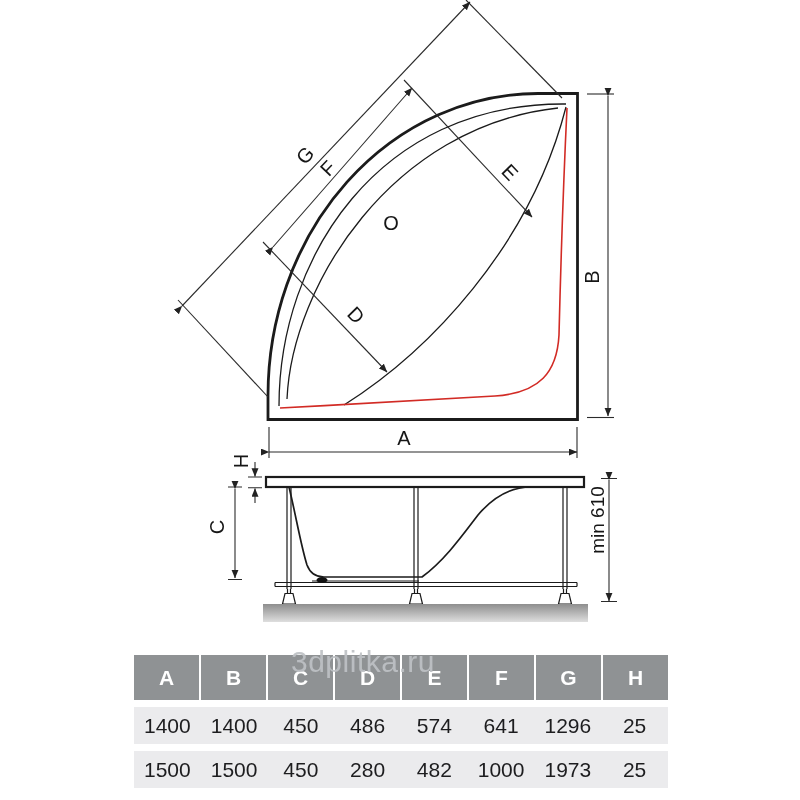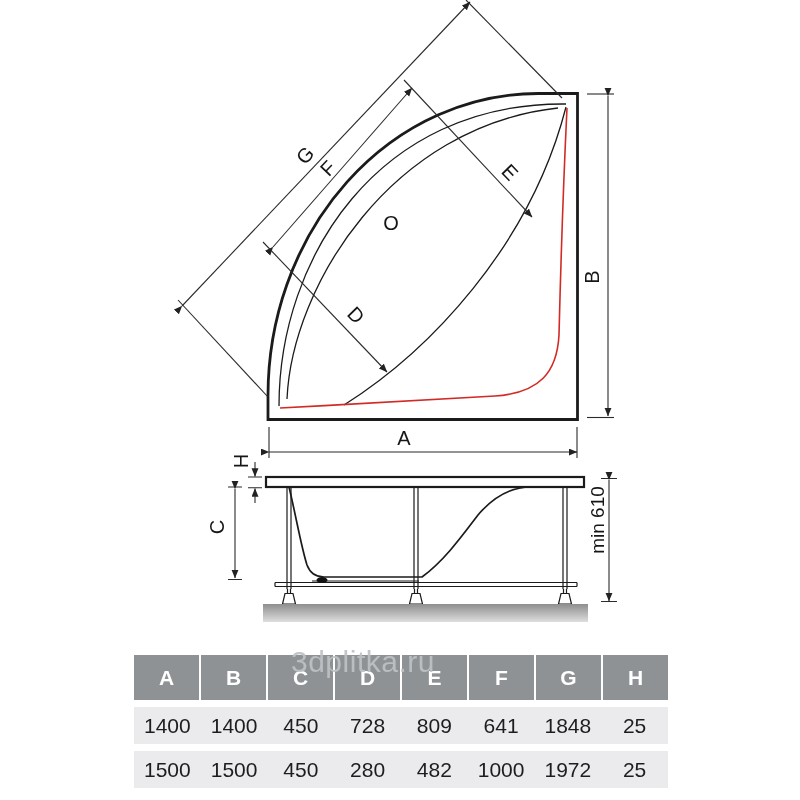--- a/index.html
+++ b/index.html
@@ -119,34 +119,34 @@
       <div class="th">D</div>
       <div class="th">E</div>
       <div class="th">F</div>
       <div class="th">G</div>
       <div class="th">H</div>
     </div>
     <div class="trow">
       <div class="td">1400</div>
       <div class="td">1400</div>
       <div class="td">450</div>
-      <div class="td">728</div>
-      <div class="td">809</div>
+      <div class="td">486</div>
+      <div class="td">574</div>
       <div class="td">641</div>
-      <div class="td">1848</div>
+      <div class="td">1296</div>
       <div class="td">25</div>
     </div>
     <div class="trow">
       <div class="td">1500</div>
       <div class="td">1500</div>
       <div class="td">450</div>
       <div class="td">280</div>
       <div class="td">482</div>
       <div class="td">1000</div>
-      <div class="td">1972</div>
+      <div class="td">1973</div>
       <div class="td">25</div>
     </div>
   </div>
 
   
   <div class="watermark">3dplitka.ru</div>
 
 </div>
 
 </body></html>

